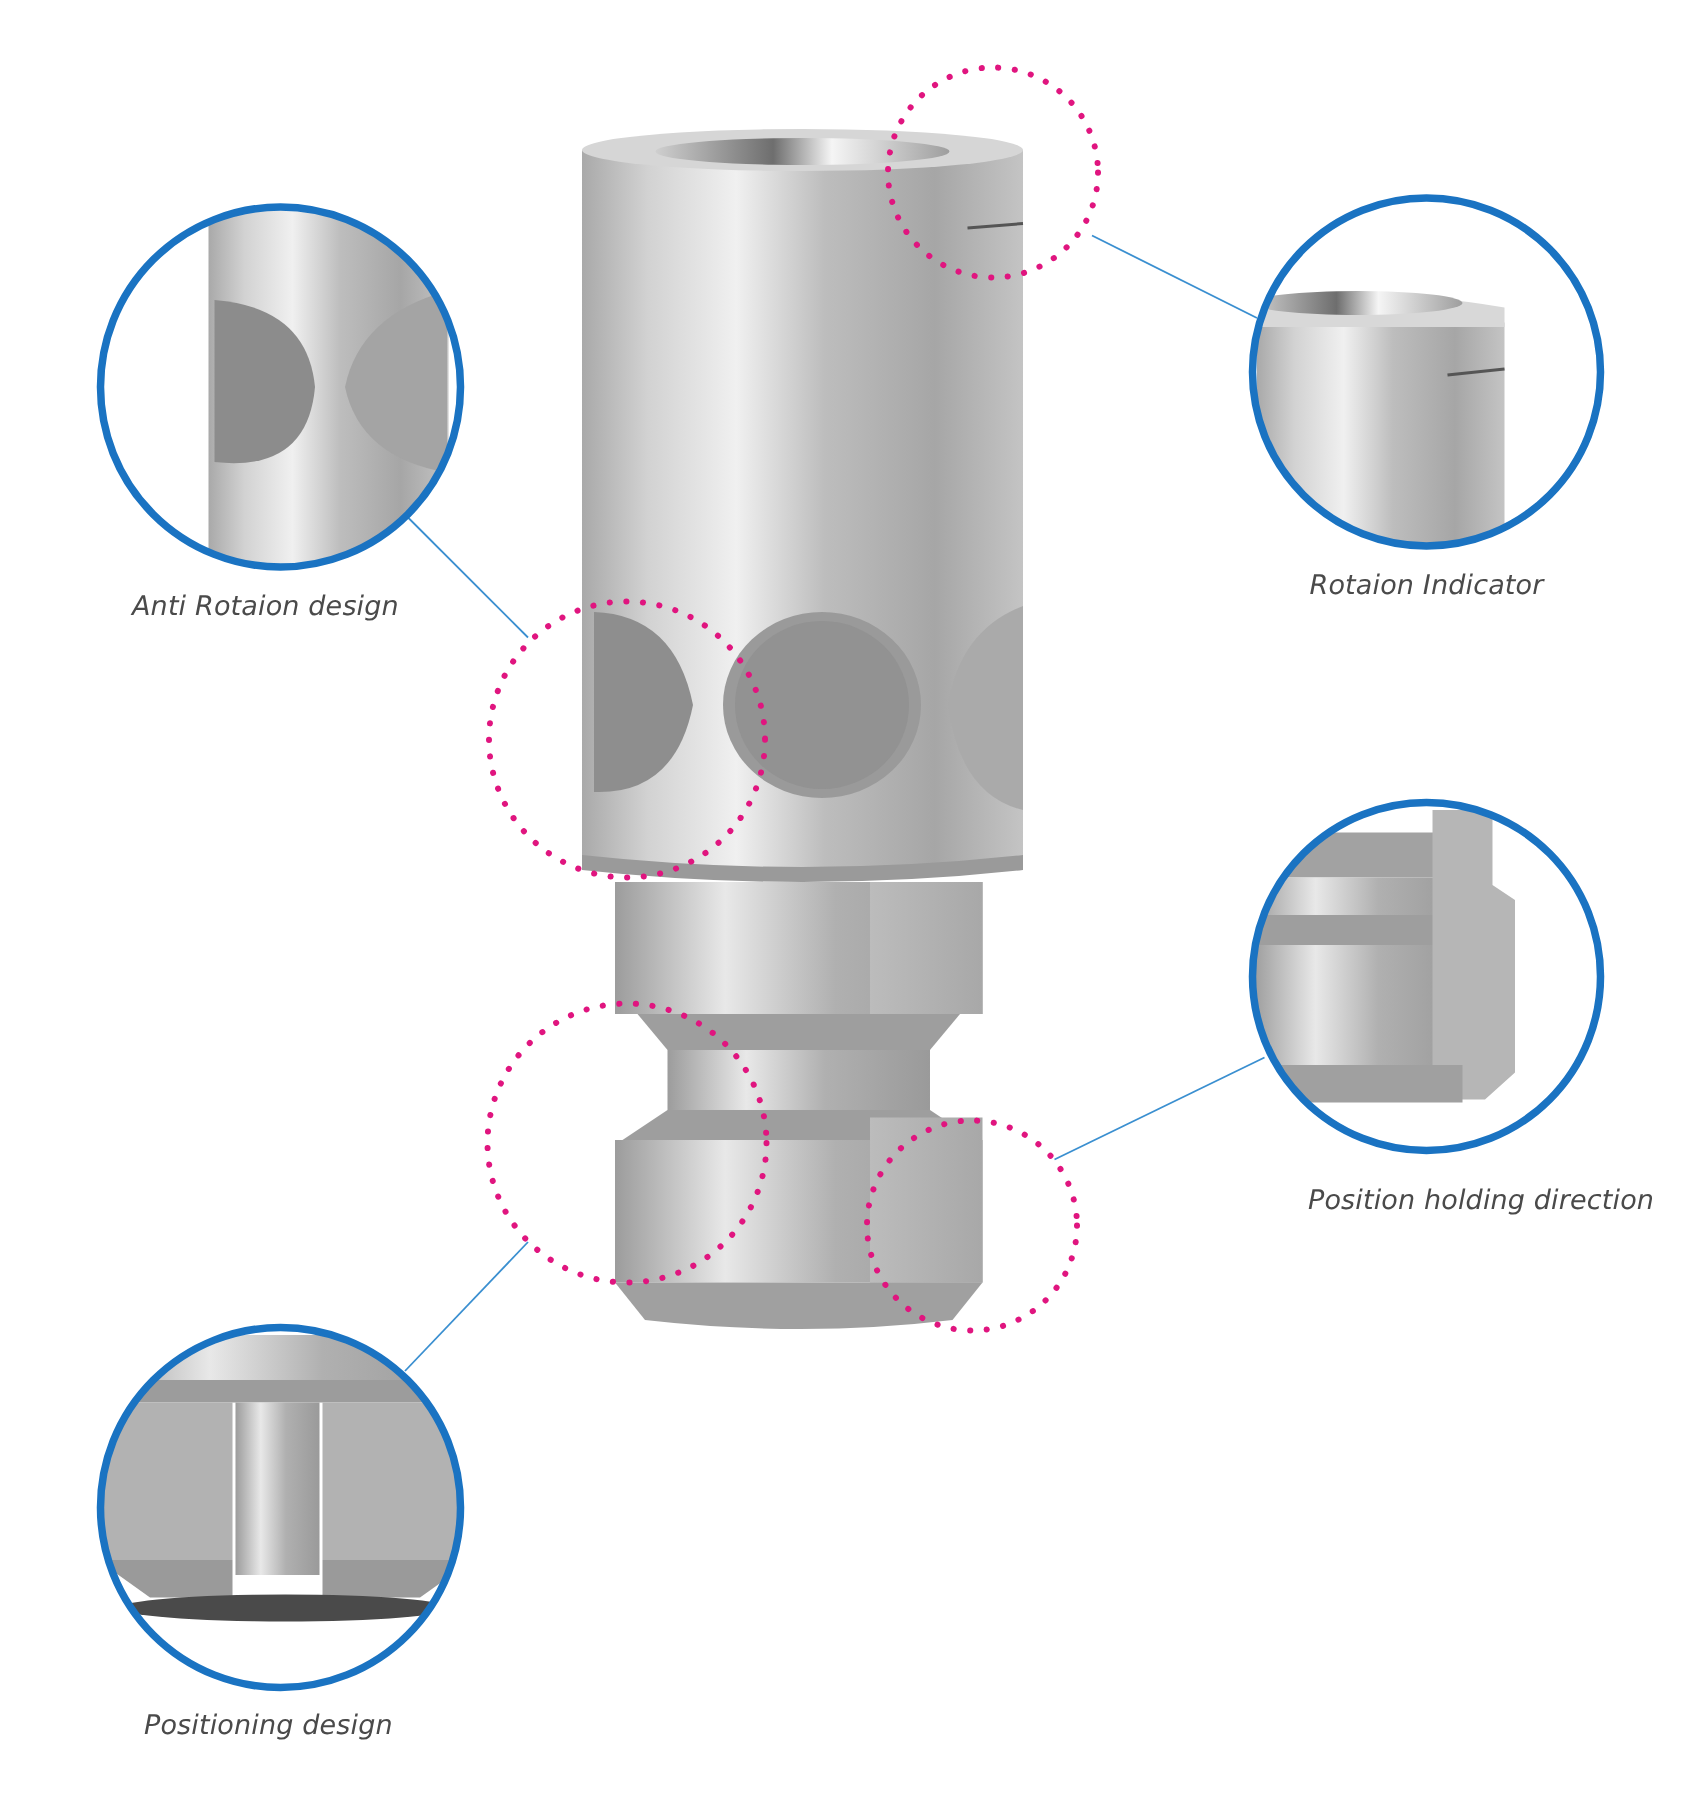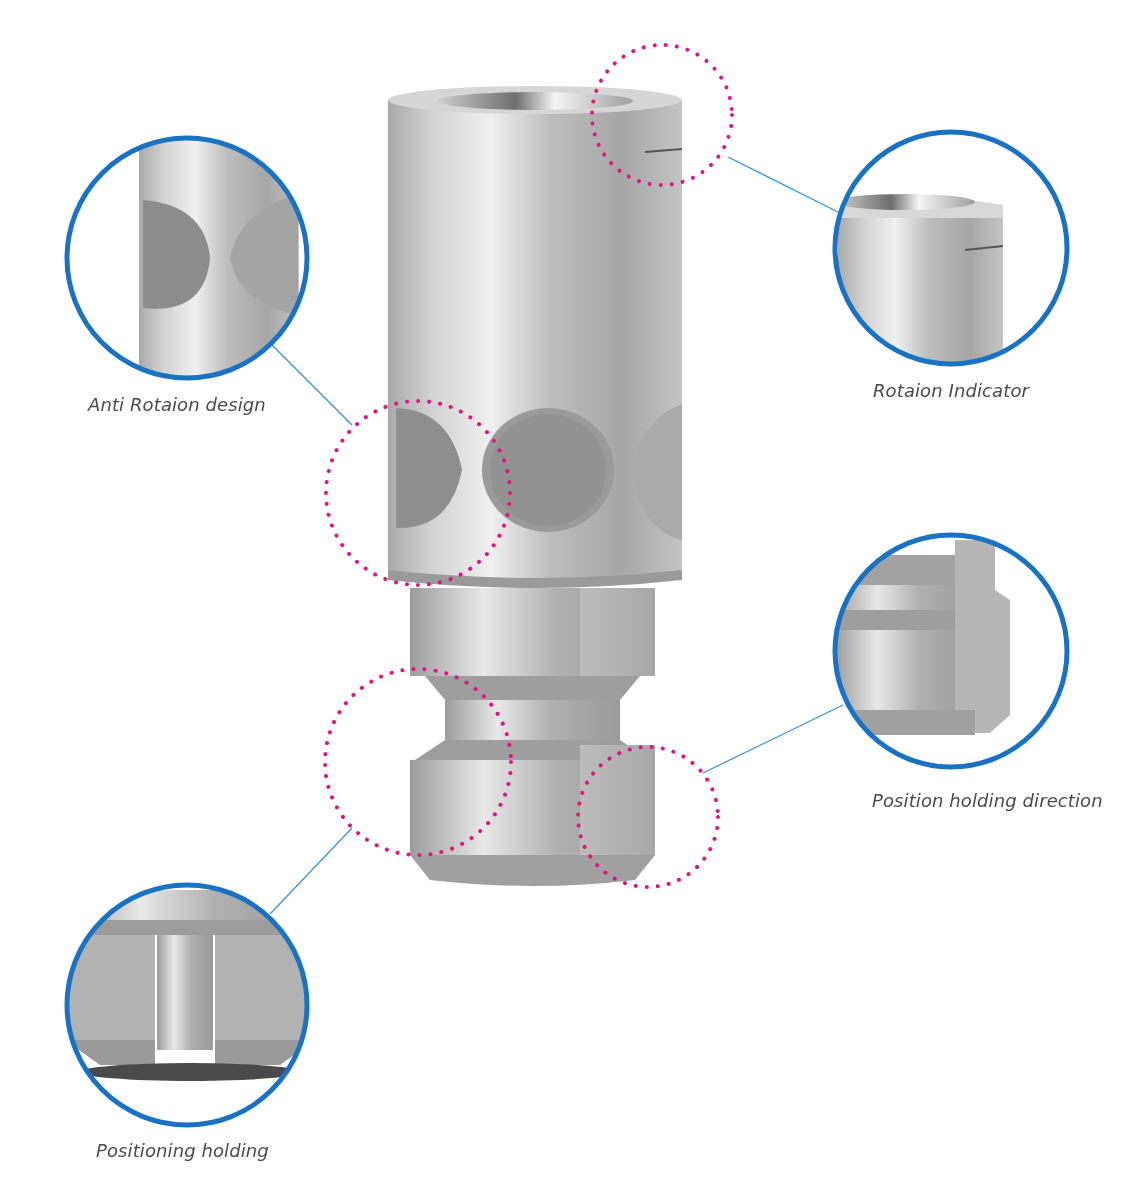--- a/index.html
+++ b/index.html
@@ -143,14 +143,14 @@
         <path d="M215 1040 L315 1040 L280 1065 L215 1065 Z" fill="#9a9a9a"></path>
         <ellipse cx="190" cy="1072" rx="110" ry="9" fill="#4a4a4a"></ellipse>
       </g>
       <circle cx="187" cy="1005" r="120" fill="none" stroke="#1a73c2" stroke-width="5"></circle>
     </g>
   </svg>
 
   <span class="label" style="left:88px; top:394px;">Anti Rotaion design</span>
   <span class="label" style="left:873px; top:380px;">Rotaion Indicator</span>
   <span class="label" style="left:834px; top:790px;margin-left:38px;">Position holding direction</span>
-  <span class="label" style="left:96px; top:1140px;">Positioning holding</span>
+  <span class="label" style="left:96px; top:1140px;">Positioning design</span>
 </div>
 
 </body></html>

